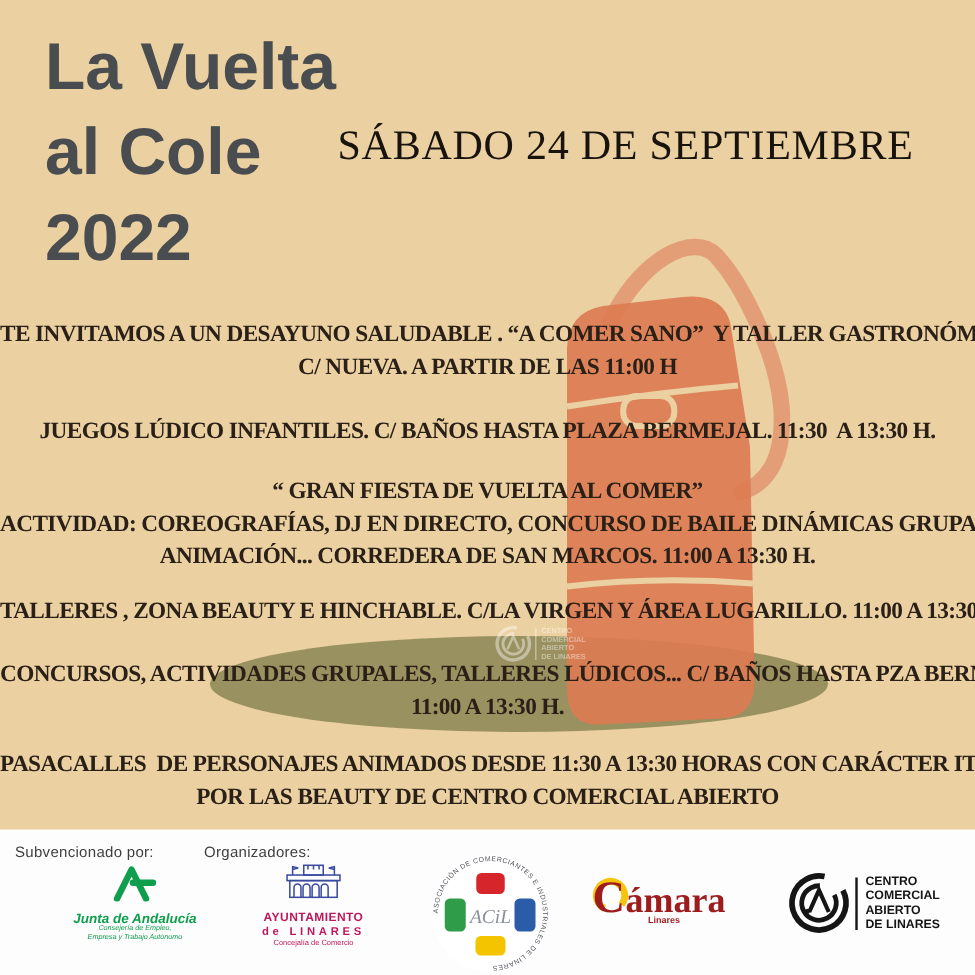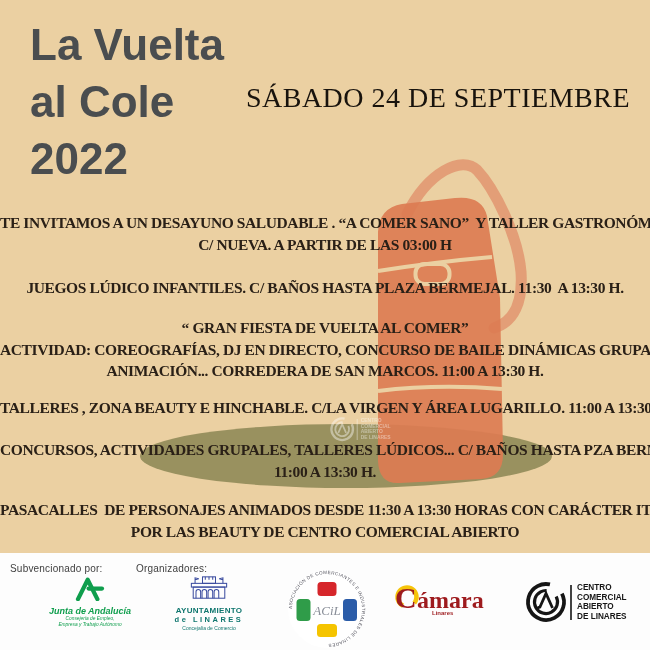--- a/index.html
+++ b/index.html
@@ -2,36 +2,36 @@
 <html><head>
 <meta charset="utf-8">
 <style>
   html,body{margin:0;padding:0;background:#fff;}
   .poster{position:relative;width:650px;height:650px;overflow:hidden;
           background:#ebd0a2;font-family:"Liberation Sans",sans-serif;padding-left:16px;}
   .bg-art{position:absolute;left:0;top:0;width:650px;height:650px;}
   .title{position:absolute;left:30px;top:16px;color:#4a4d4f;
          font-family:"Liberation Sans",sans-serif;font-weight:bold;
          font-size:44px;line-height:57px;letter-spacing:0px;}
-  .date{position:absolute;left:225px;top:82px;width:405px;text-align:right;
+  .date{position:absolute;left:225px;top:82px;width:405px;text-align:left;
         font-family:"Liberation Serif",serif;font-size:28px;color:#18130d;
         letter-spacing:0.5px;}
   .para{position:absolute;left:0;width:650px;color:#2a2017;
         font-family:"Liberation Serif",serif;font-weight:bold;
         font-size:15.5px;line-height:21.5px;letter-spacing:-0.4px;}
   .pline{white-space:pre;text-align:center;}
   .p1{top:212px}.p2{top:277px}.p3{top:317px}.p4{top:397px}.p5{top:439px}.p6{top:499px}
   .footer{position:absolute;left:0;top:553px;width:650px;height:97px;background:#fdfdfd;}
   .flabel{position:absolute;top:10px;font-size:10px;color:#3f3f3f;letter-spacing:0.2px;}
   .lbl-funded{left:10px}.lbl-org{left:136px}
   .logo{position:absolute;}
   .junta{left:38px;top:24px;width:104px;text-align:center;color:#0f9e4d;font-style:italic;}
   .junta-name{font-size:9px;font-weight:bold;margin-top:1px;}
   .junta-sub{font-size:4.8px;line-height:5.6px;}
-  .ayto{left:166px;top:22px;width:86px;text-align:center;color:#0f766e;}
+  .ayto{left:166px;top:22px;width:86px;text-align:center;color:#be185d;}
   .ayto-name{font-size:8px;font-weight:bold;letter-spacing:0.3px;margin-top:1px;}
   .ayto-line2{font-size:7.5px;font-weight:bold;letter-spacing:2.5px;}
   .ayto-sub{font-size:5px;margin-top:1px;}
   .acil{left:287px;top:16px;}
   .camara{left:394px;top:30px;}
   .cca{left:524px;top:27px;}
   svg text{font-family:"Liberation Sans",sans-serif;}
   .serif-t{font-family:"Liberation Serif",serif;}
 </style>
 </head>
@@ -63,21 +63,21 @@
   <div class="title">
     <div>La Vuelta</div>
     <div>al Cole</div>
     <div>2022</div>
   </div>
 
   <div class="date">SÁBADO 24 DE SEPTIEMBRE</div>
 
   <div class="para p1">
     <div class="pline">TE INVITAMOS A UN DESAYUNO SALUDABLE . “A COMER SANO”  Y TALLER GASTRONÓMICO</div>
-    <div class="pline">C/ NUEVA. A PARTIR DE LAS 03:00 H</div>
+    <div class="pline">C/ NUEVA. A PARTIR DE LAS 11:00 H</div>
   </div>
   <div class="para p2">
     <div class="pline">JUEGOS LÚDICO INFANTILES. C/ BAÑOS HASTA PLAZA BERMEJAL. 11:30  A 13:30 H.</div>
   </div>
   <div class="para p3">
     <div class="pline">“ GRAN FIESTA DE VUELTA AL COMER”</div>
     <div class="pline">ACTIVIDAD: COREOGRAFÍAS, DJ EN DIRECTO, CONCURSO DE BAILE DINÁMICAS GRUPALES DE</div>
     <div class="pline">ANIMACIÓN... CORREDERA DE SAN MARCOS. 11:00 A 13:30 H.</div>
   </div>
   <div class="para p4">

